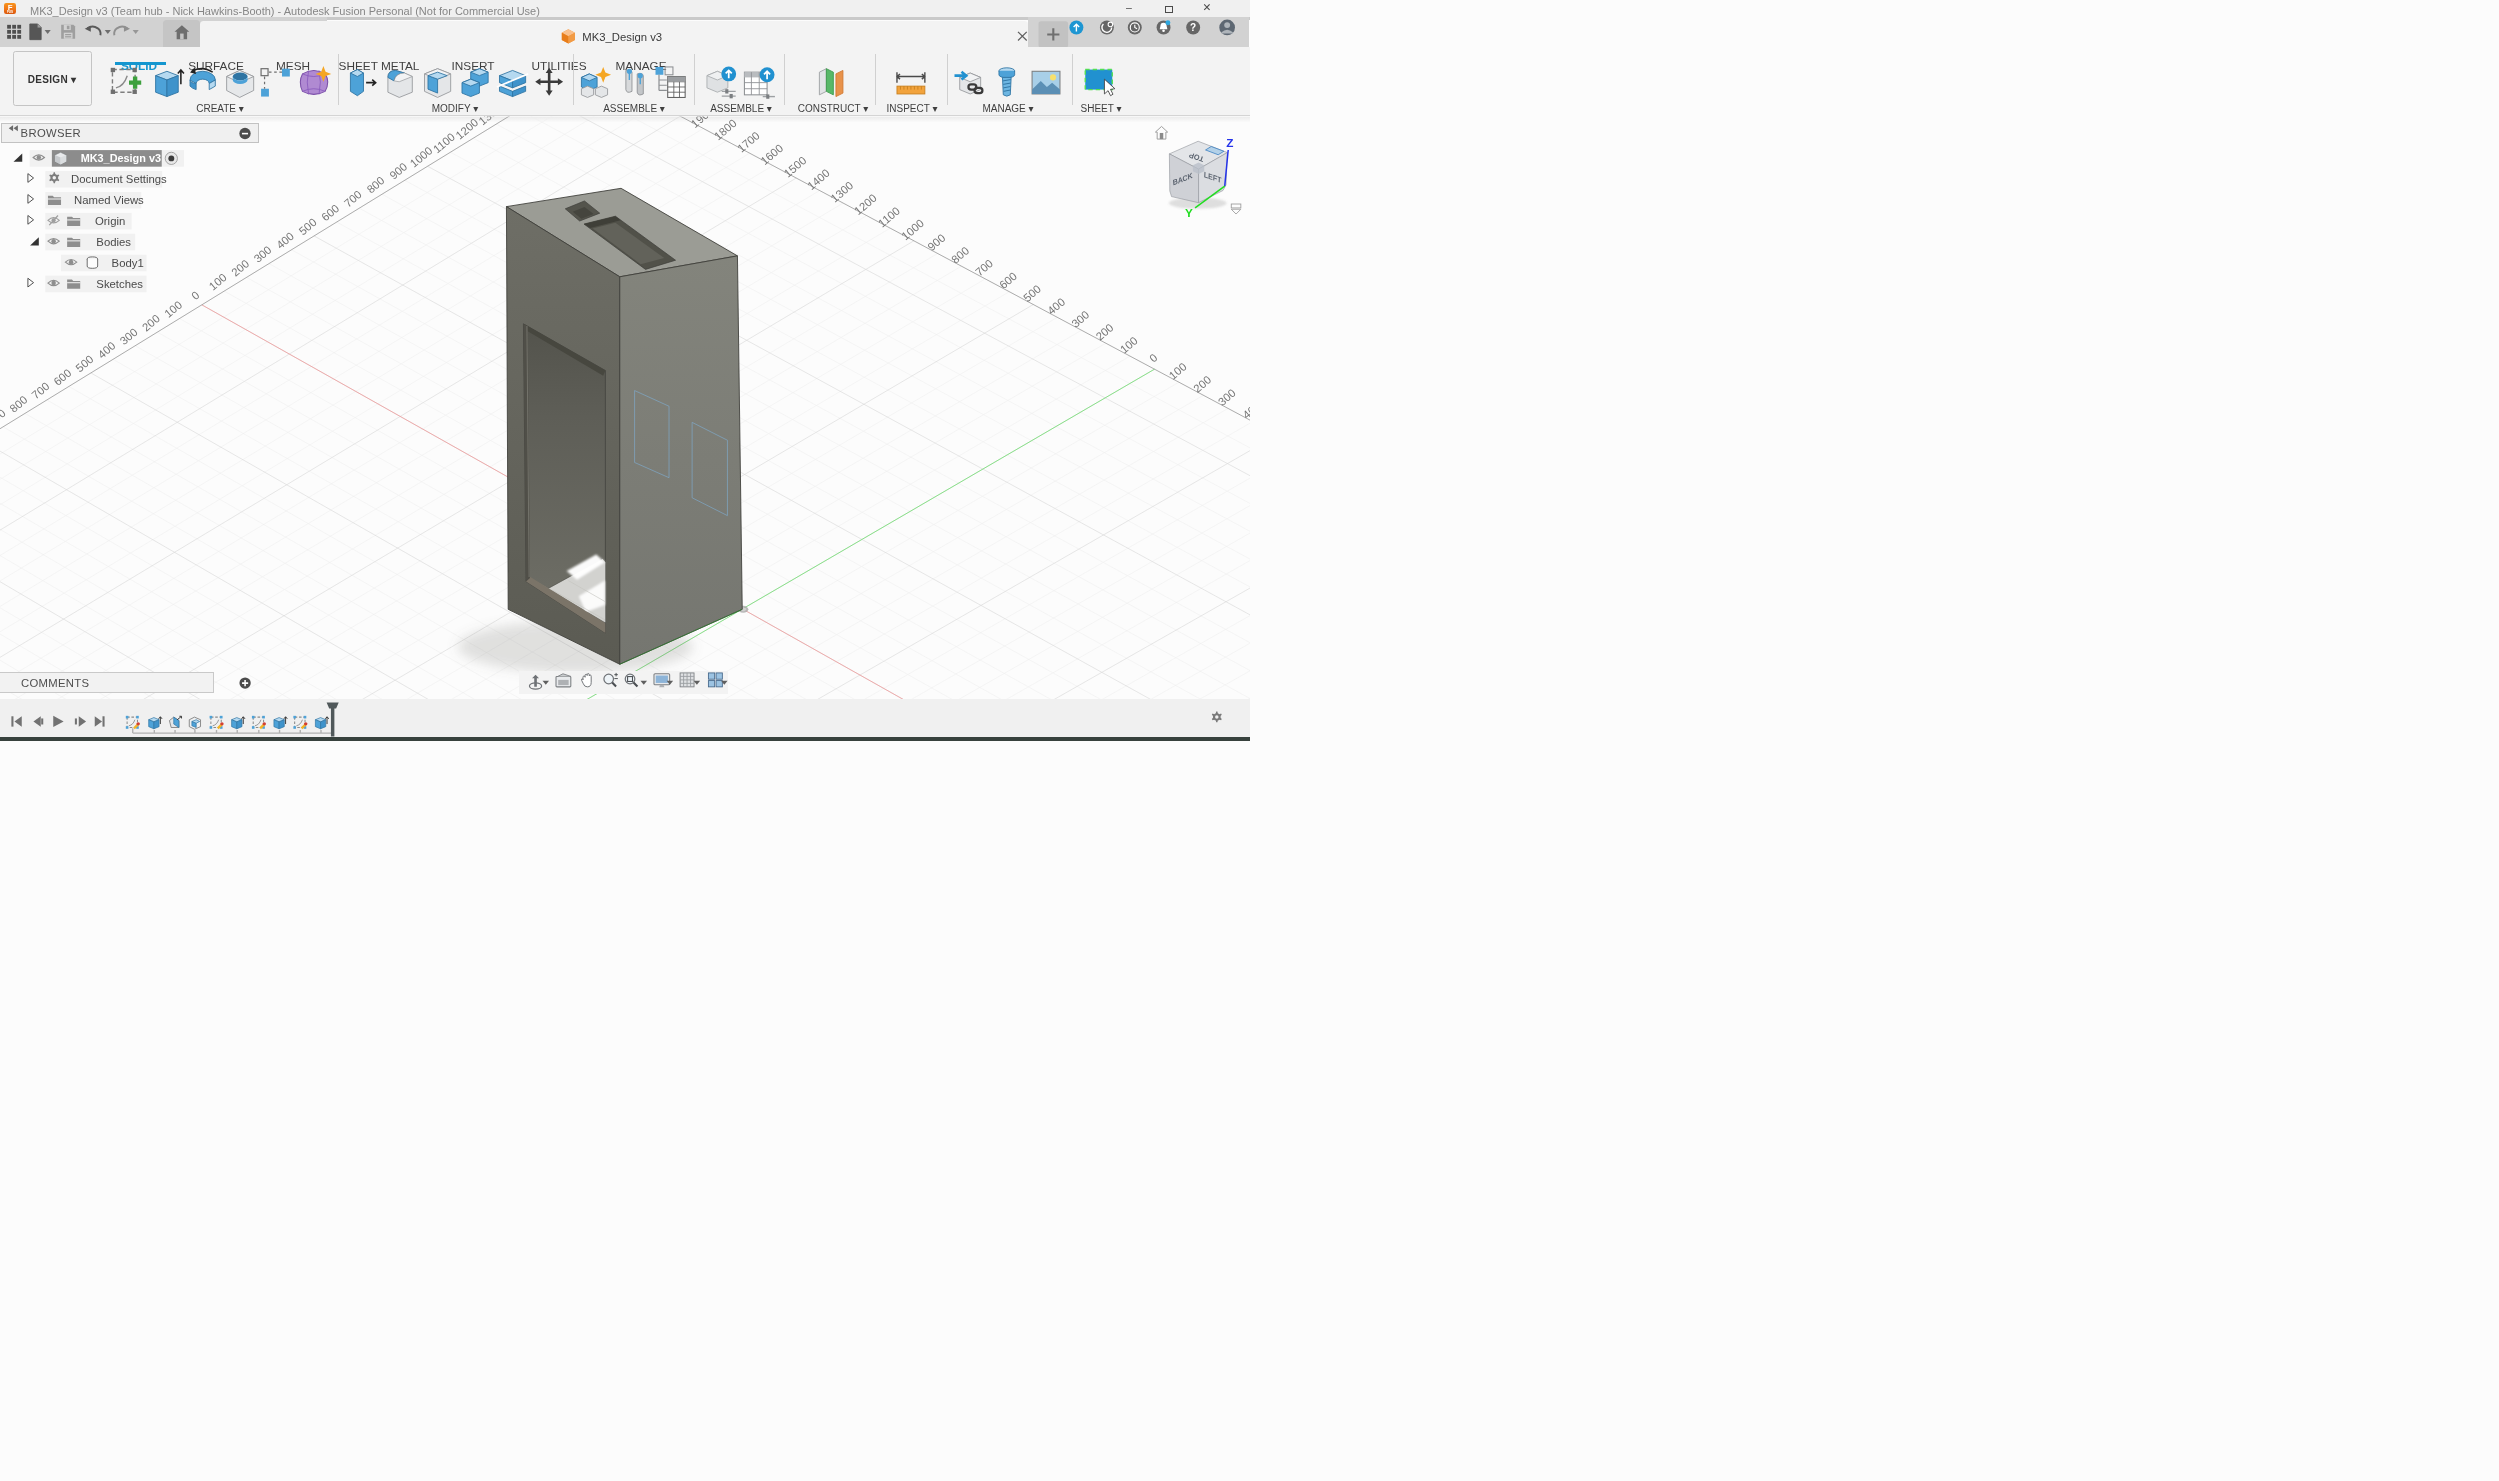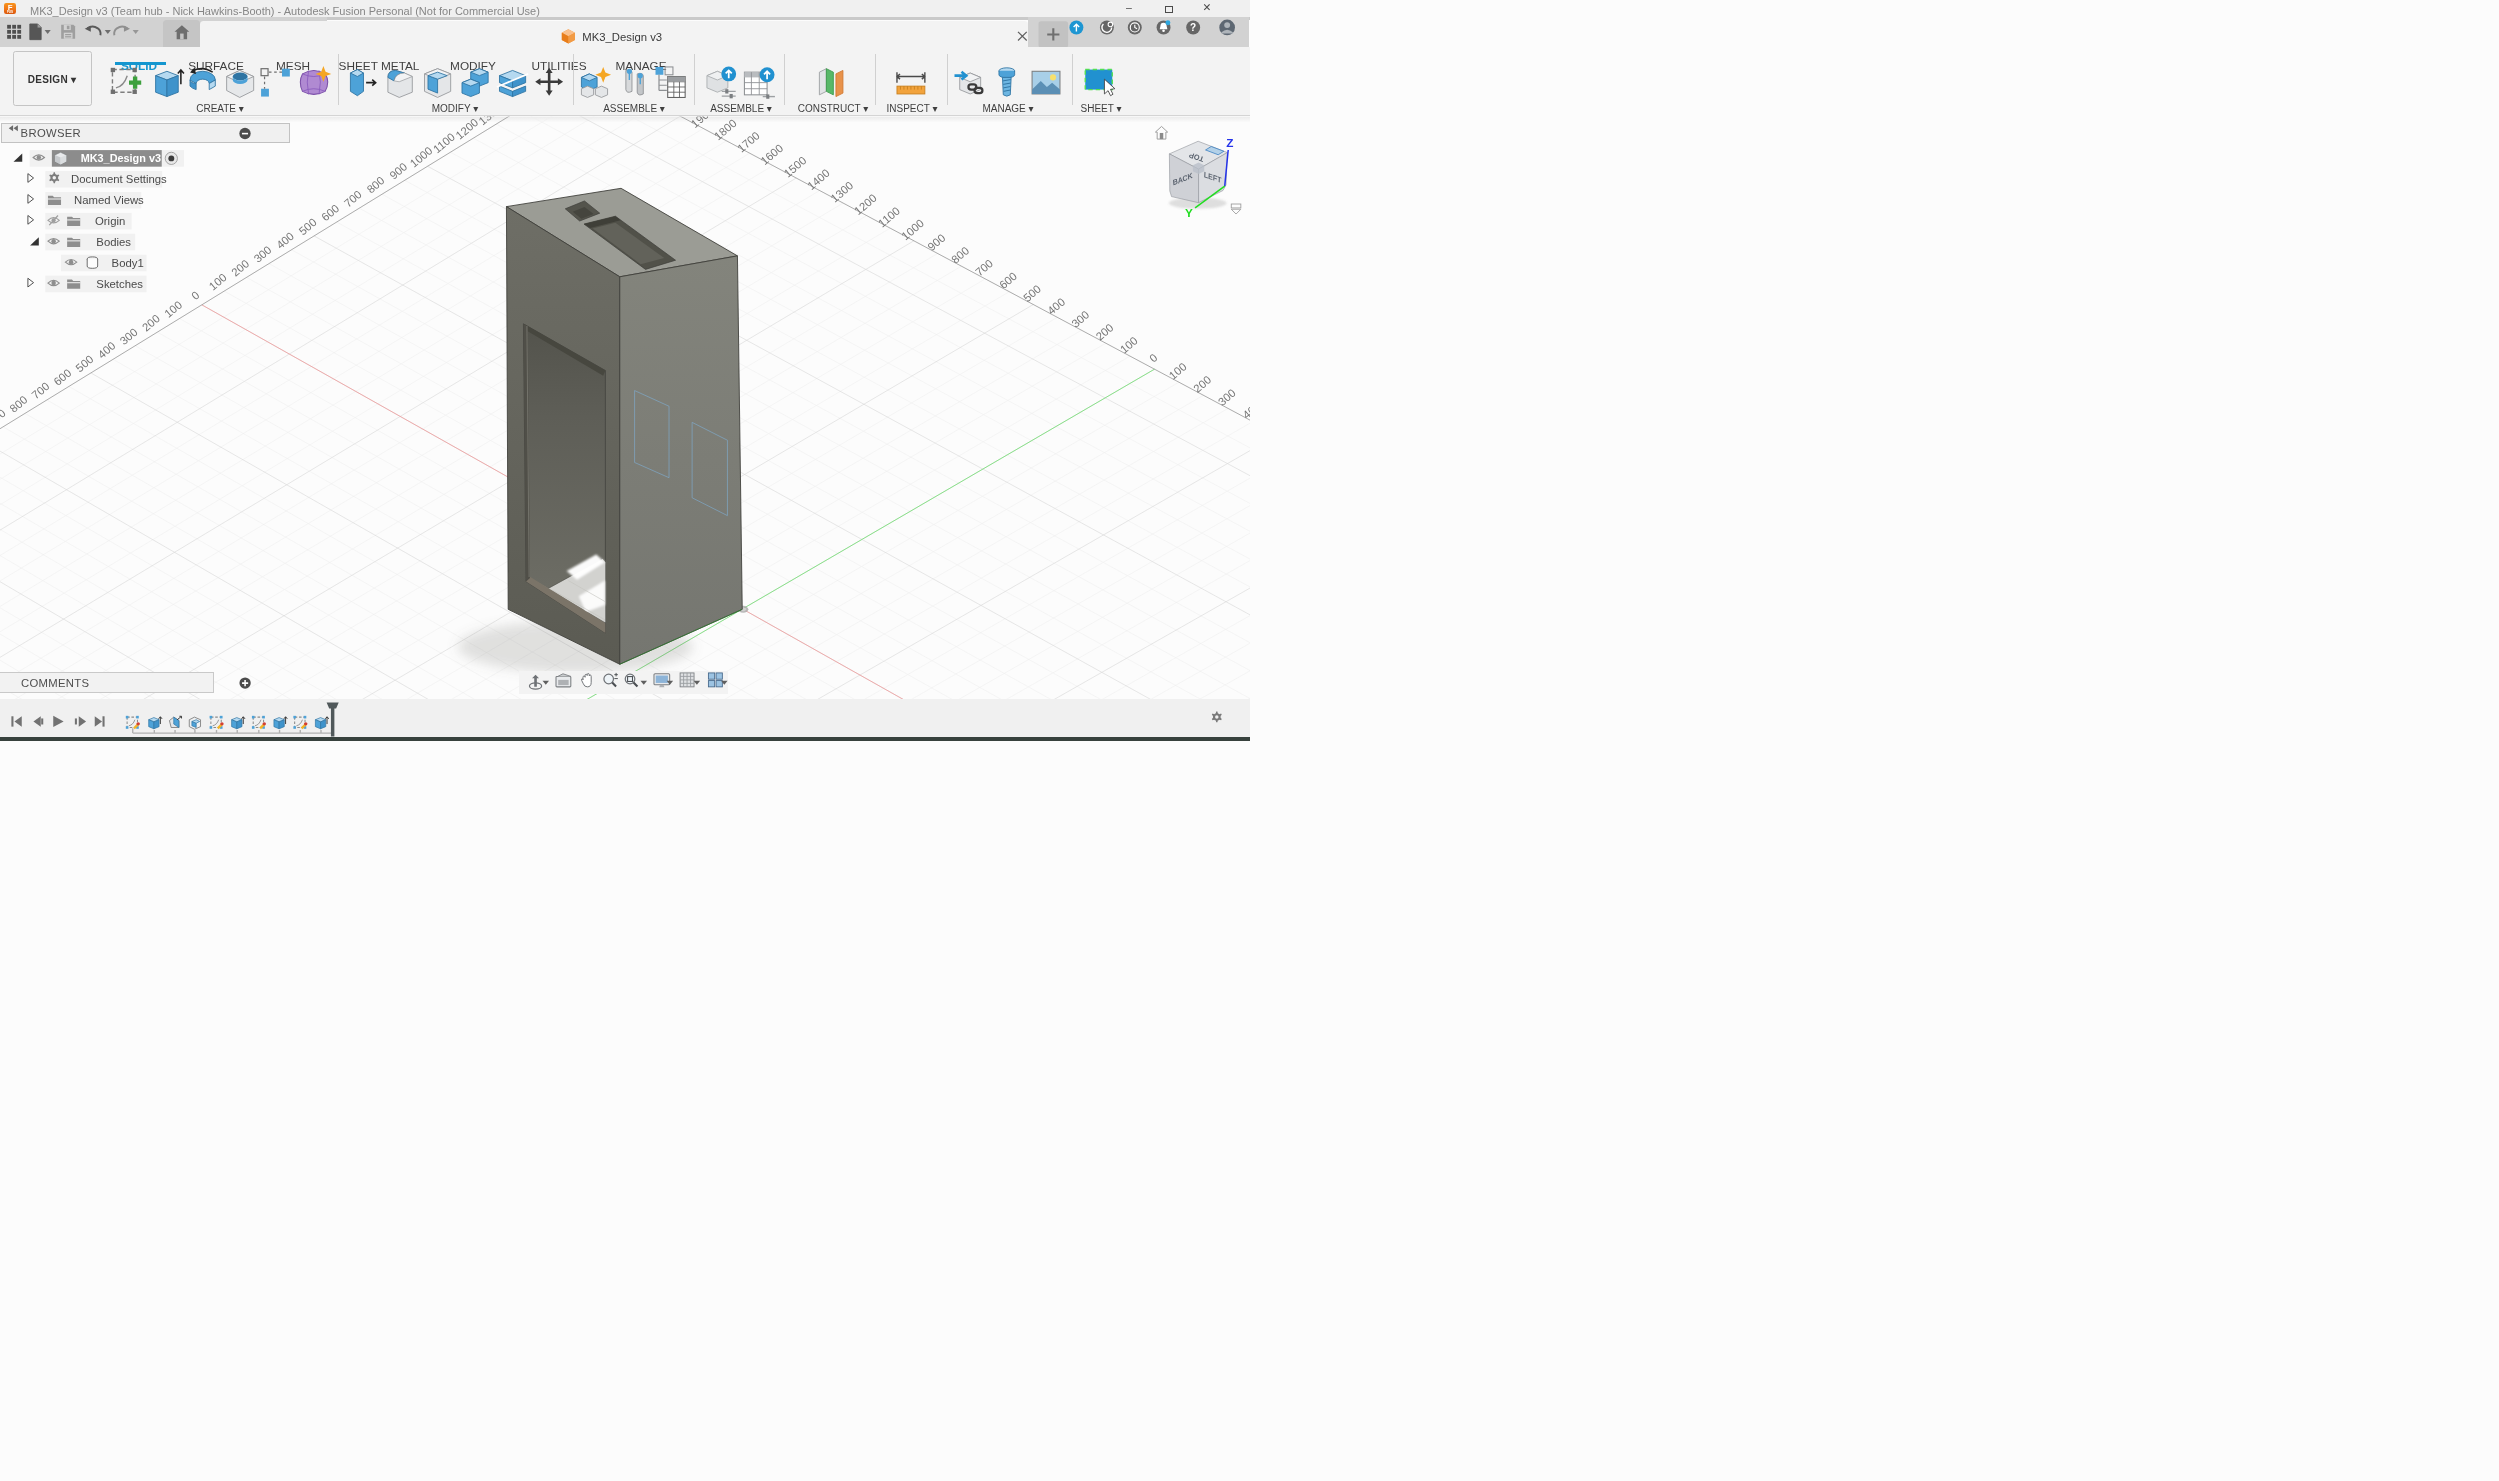--- a/index.html
+++ b/index.html
@@ -20,21 +20,21 @@
 #doctab { left:200px; top:20.5px; width:828px; height:26px; background:#f3f3f3; border-radius:3.5px 3.5px 0 0; }
 #righttop { left:1028px; top:16.6px; width:221px; height:30px; background:#d2d2d2; }
 
 #ribbon { left:0; top:47px; width:1250px; height:69px; background:#f3f3f3; border-bottom:0.9px solid #d4d4d4; }
 .rtab { position:absolute; top:47px; height:12.2px; font-size:11.8px; color:#3f3f3f; transform:translateX(-50%); white-space:nowrap;margin-top:12px; }
 #designbtn { left:12.6px; top:51px; width:79px; height:55px; border:0.9px solid #c4c4c4; border-radius:2.6px;
   font-size:10px; font-weight:bold; color:#333; text-align:center; line-height:55px; letter-spacing:0.3px; }
 .glabel { position:absolute; top:103px; font-size:10px; color:#3f3f3f; transform:translateX(-50%); white-space:nowrap; }
 .gdiv { position:absolute; top:54px; width:0.9px; height:51px; background:#d0d0d0; }
 
-#browserhead { left:1.3px; top:123px; width:289px; height:19.6px; background:#f0f0f0; border:0.9px solid #c2c2c2; }
+#browserhead { left:1.3px; top:123px; width:258px; height:19.6px; background:#f0f0f0; border:0.9px solid #c2c2c2; }
 #browserhead .t { position:absolute; left:18.3px; top:2.6px; font-size:11.3px; color:#4e4e4e; letter-spacing:0.3px; }
 
 #comments { left:0; top:672px; width:214px; height:21px; background:#f2f2f2; border:0.9px solid #c9c9c9; border-left:none; }
 #comments .t { position:absolute; left:21px; top:3.5px; font-size:11.3px; color:#4e4e4e; letter-spacing:0.3px; }
 #navbar { left:519px; top:671px; width:209px; height:23px; background:#f3f3f3; }
 #timeline { left:0; top:699px; width:1250px; height:38px; background:#f0f0f0; }
 #darkstrip { left:0; top:737px; width:1250px; height:3.5px; background:#37413d; }
 svg text { font-family:"Liberation Sans", sans-serif; }
 </style></head>
 <body>
@@ -280,21 +280,21 @@
   <path d="M1401.5 17.5 Q1408 11.5 1414.5 17.5 L1414.5 19 L1401.5 19 Z" fill="#aeb4ba"></path>
 </svg>
 
 <div id="ribbon" class="abs"></div>
 <div id="designbtn" class="abs">DESIGN ▾</div>
 <div class="rtab abs" style="left:139px;color:#1496cf;font-weight:bold">SOLID</div>
 <div class="abs" style="left:115px;top:62px;width:51px;height:2.6px;background:#1496cf"></div>
 <div class="rtab abs" style="left:216px">SURFACE</div>
 <div class="rtab abs" style="left:293px">MESH</div>
 <div class="rtab abs" style="left:379px">SHEET METAL</div>
-<div class="rtab abs" style="left:473px">MODIFY</div>
+<div class="rtab abs" style="left:473px">INSERT</div>
 <div class="rtab abs" style="left:559px">UTILITIES</div>
 <div class="rtab abs" style="left:641px">MANAGE</div>
 <div class="glabel abs" style="left:220px">CREATE ▾</div>
 <div class="glabel abs" style="left:455px">MODIFY ▾</div>
 <div class="glabel abs" style="left:634px">ASSEMBLE ▾</div>
 <div class="glabel abs" style="left:741px">ASSEMBLE ▾</div>
 <div class="glabel abs" style="left:833px">CONSTRUCT ▾</div>
 <div class="glabel abs" style="left:912px">INSPECT ▾</div>
 <div class="glabel abs" style="left:1008px">MANAGE ▾</div>
 <div class="glabel abs" style="left:1101px">SHEET ▾</div>

